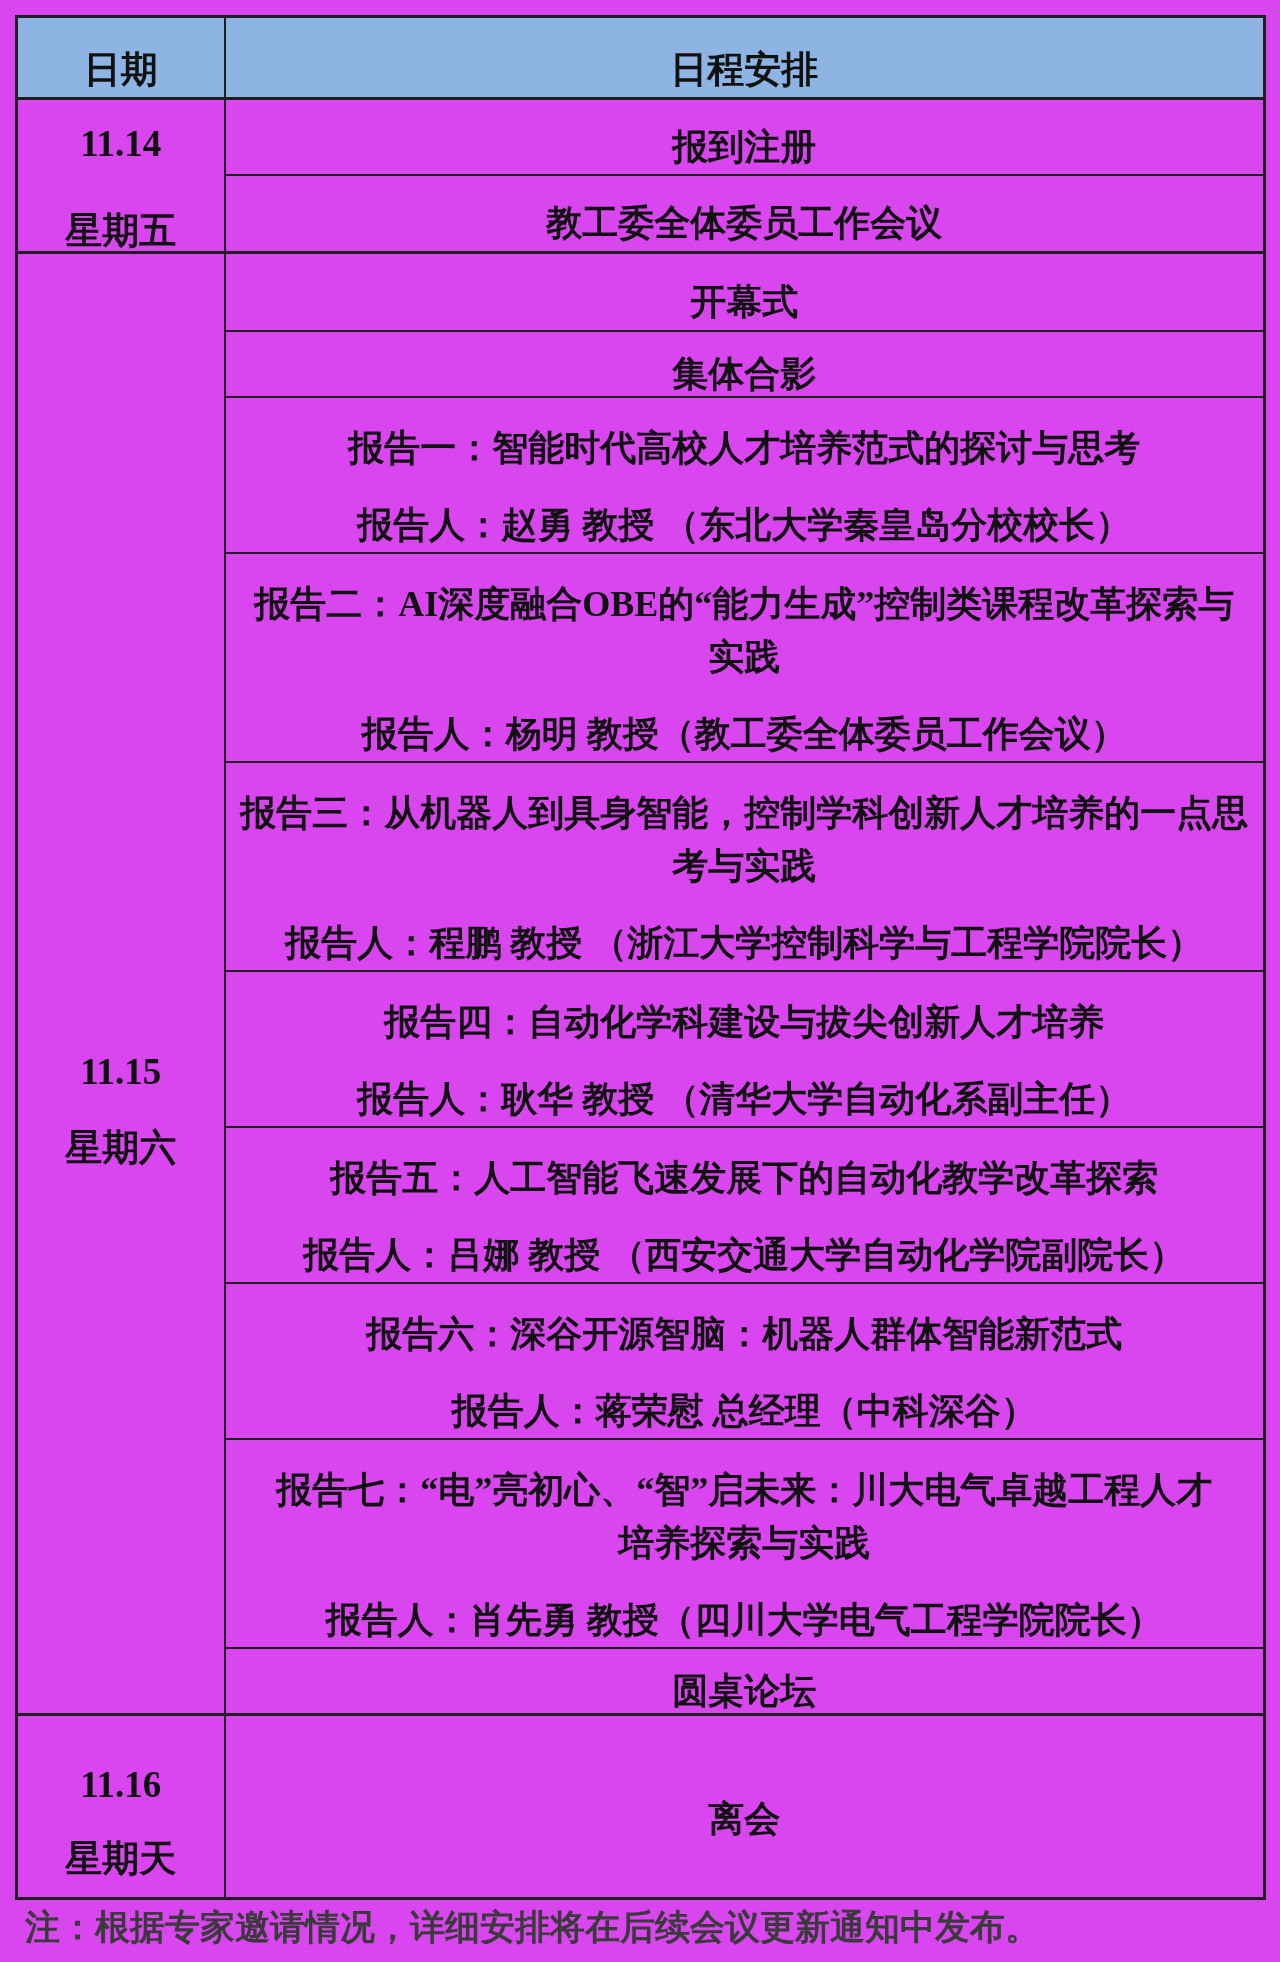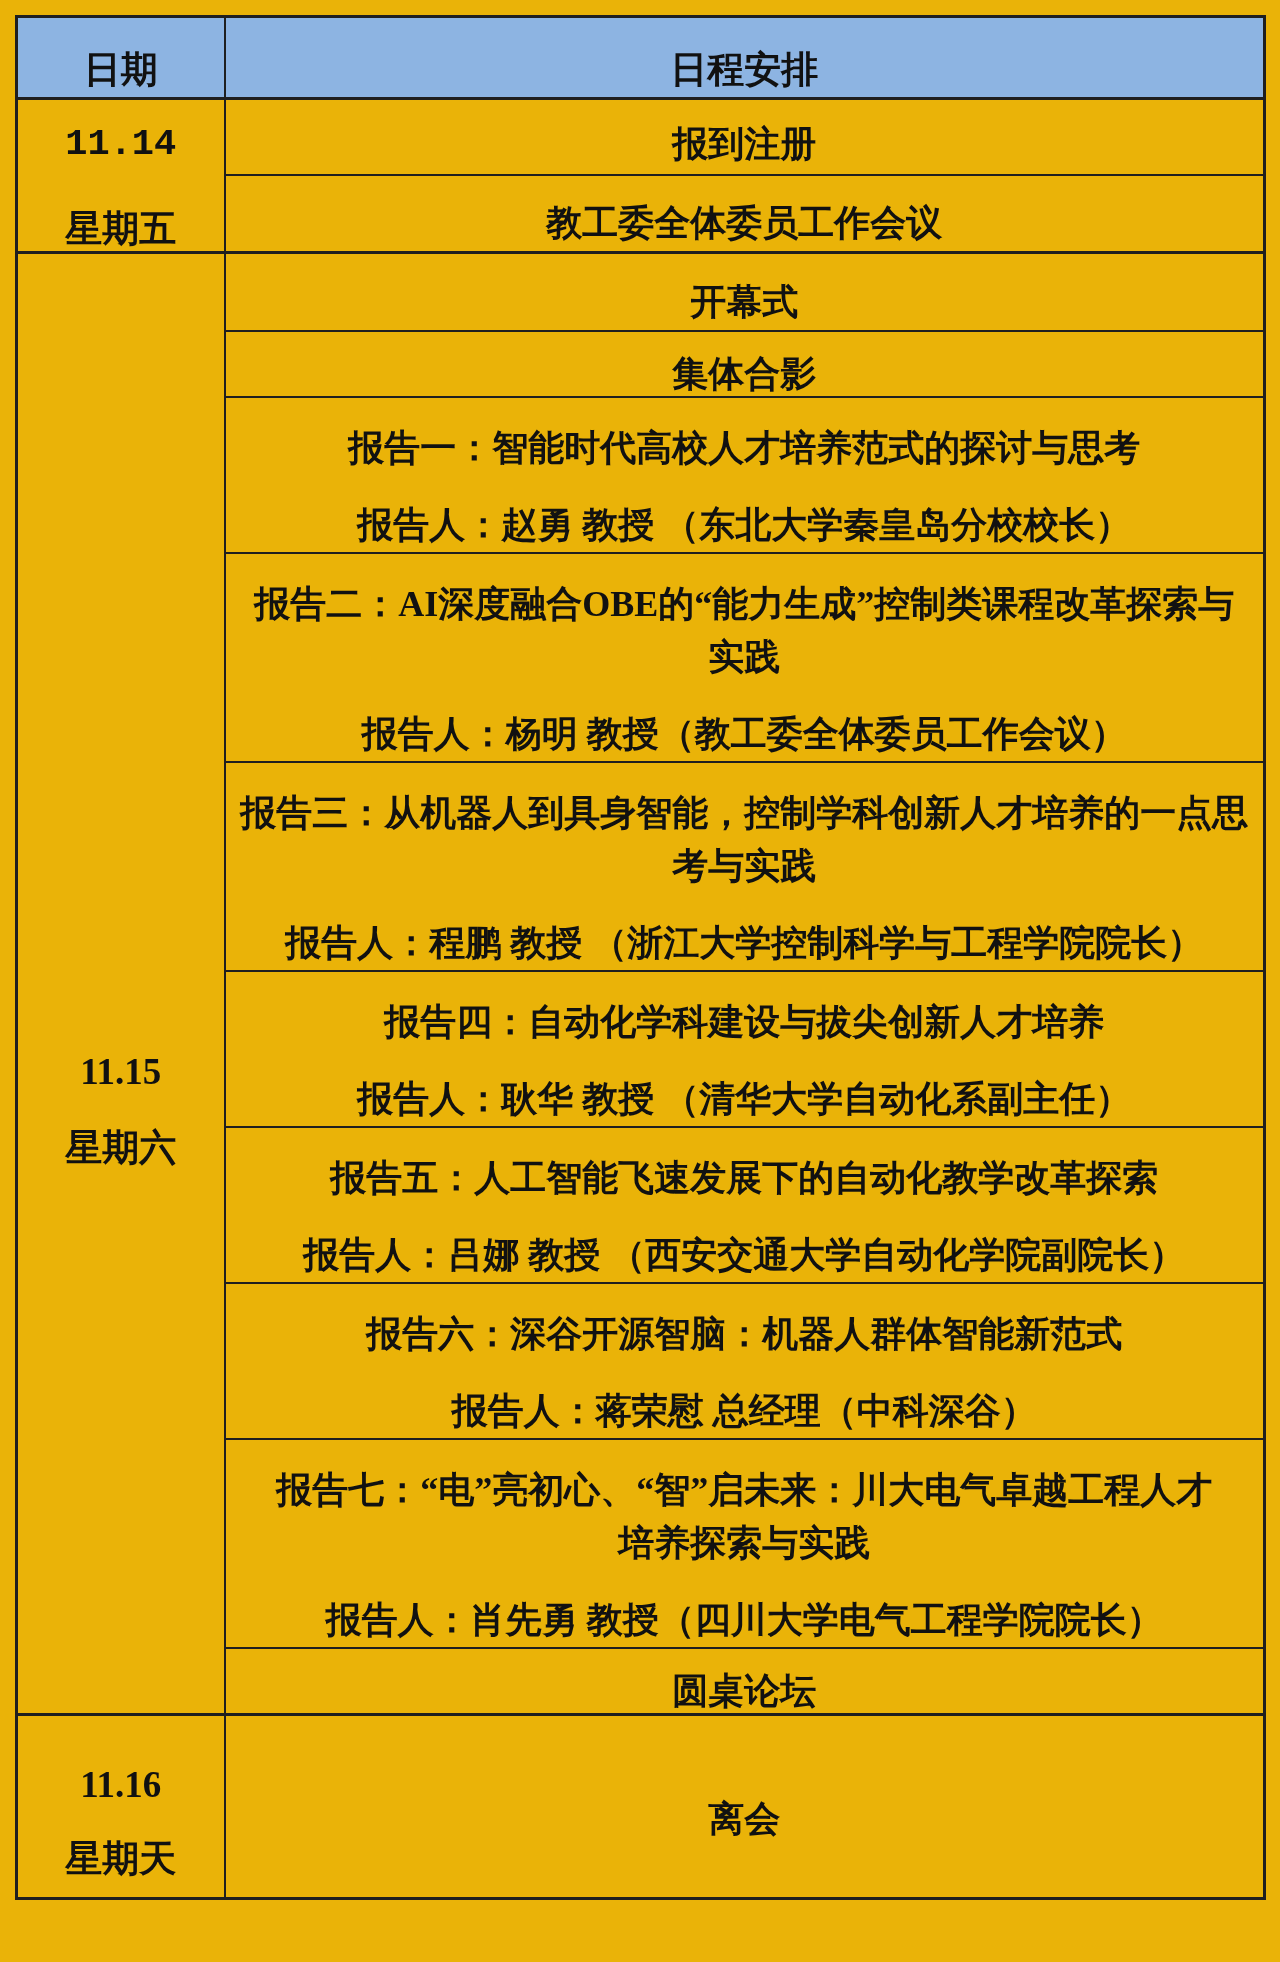--- a/index.html
+++ b/index.html
@@ -6,21 +6,21 @@
     --header-bg:#8db4e2;
     --border:#1f1f1f;
     --text:#111111;
     --note-text:#3a3a3a;
   }
   html,body{margin:0;padding:0;background:#ffffff;}
   .page{
     position:relative;
     width:1280px;
     height:1962px;
-    background:#eab308;
+    background:#d946ef;
     font-family:"Liberation Serif","DejaVu Serif",serif;
     font-weight:bold;
     color:var(--text);
     overflow:hidden;
   }
   .tbl-wrap{position:absolute;left:15px;top:15px;}
   table.sched-table{
     border-collapse:collapse;
     table-layout:fixed;
     width:1248px;
@@ -35,21 +35,21 @@
   tr.r-head{height:82px;}
   th.hcell{
     background:var(--header-bg);
     border-bottom:3px solid var(--border);
     font-size:37px;
   }
   th.hcell p{margin-top:24px;line-height:40px;}
   .vline{border-right:2px solid var(--border);}
 
   
-  tr.rh76{height:76px;font-family:Liberation Mono, monospace;}  tr.rh77{height:77px;}  tr.rh78{height:78px;}
+  tr.rh76{height:76px;}  tr.rh77{height:77px;}  tr.rh78{height:78px;}
   tr.rh79{height:60px;}  tr.rh153{height:153px;} tr.rh212{height:164px;}
   tr.rh211{height:162px;} tr.rh155{height:155px;} tr.rh152{height:152px;}
   tr.rh151{height:184px;}
 
   td{font-size:36px;}
   td.sched{border-bottom:2px solid var(--border);margin-top:12px;}
   td.noline{border-bottom:none;}
   tr.group-start td{border-top:3px solid var(--border);}
 
   
@@ -197,13 +197,14 @@
         </td>
         <td class="sched last-day noline">
           <p>离会</p>
         </td>
       </tr>
 
     </tbody>
       </table>
   </div>
 
+  <div class="note">注：根据专家邀请情况，详细安排将在后续会议更新通知中发布。</div>
 </div>
 
 </body></html>

